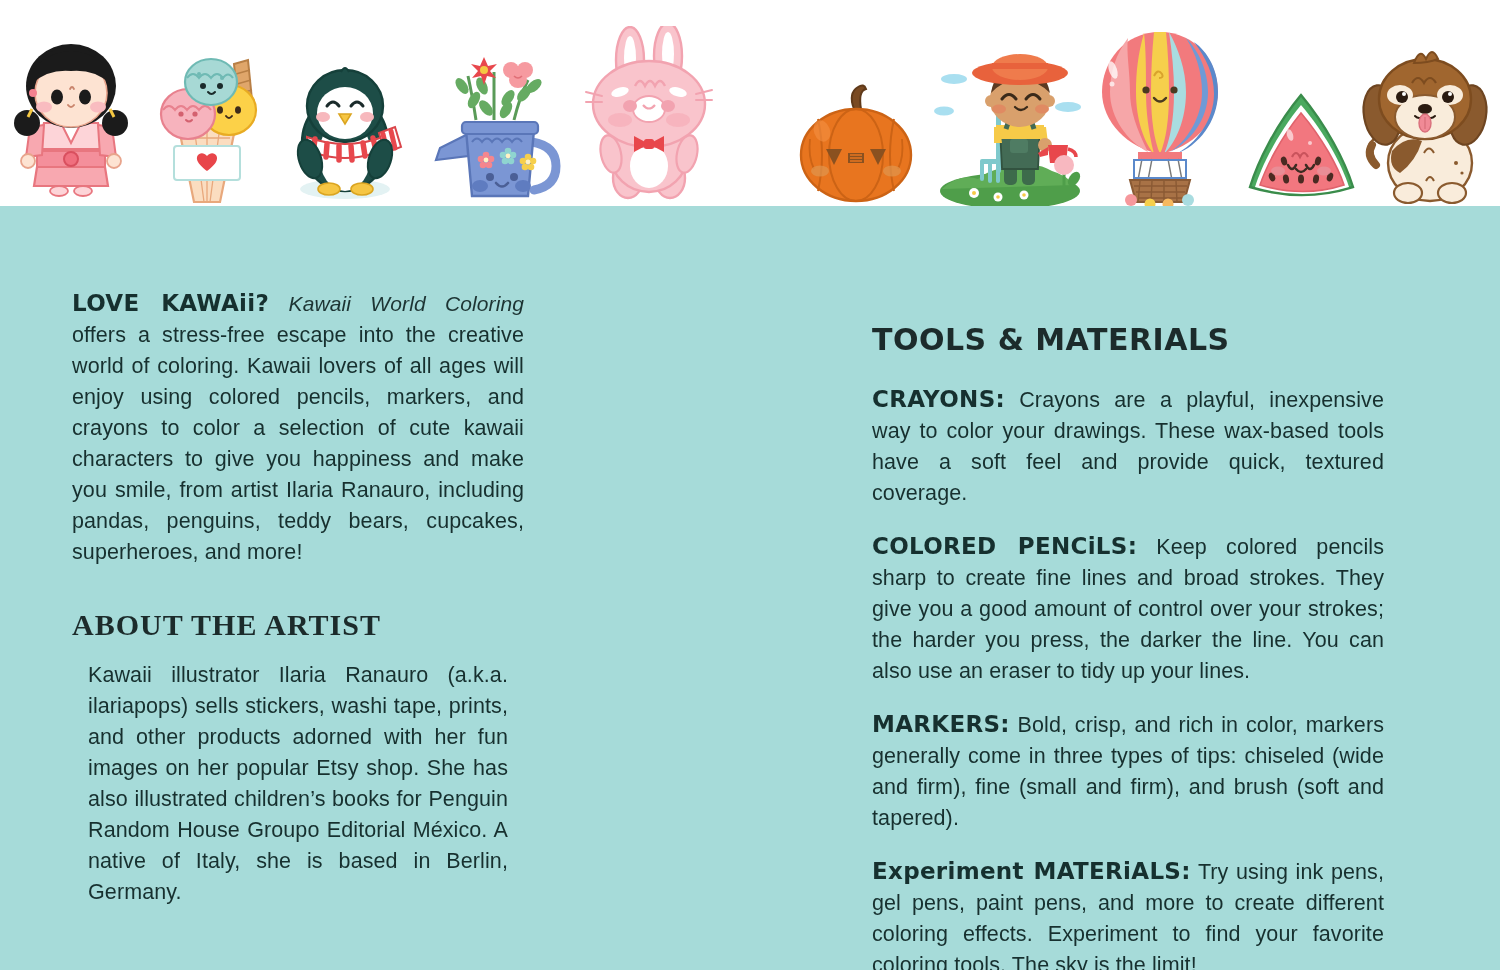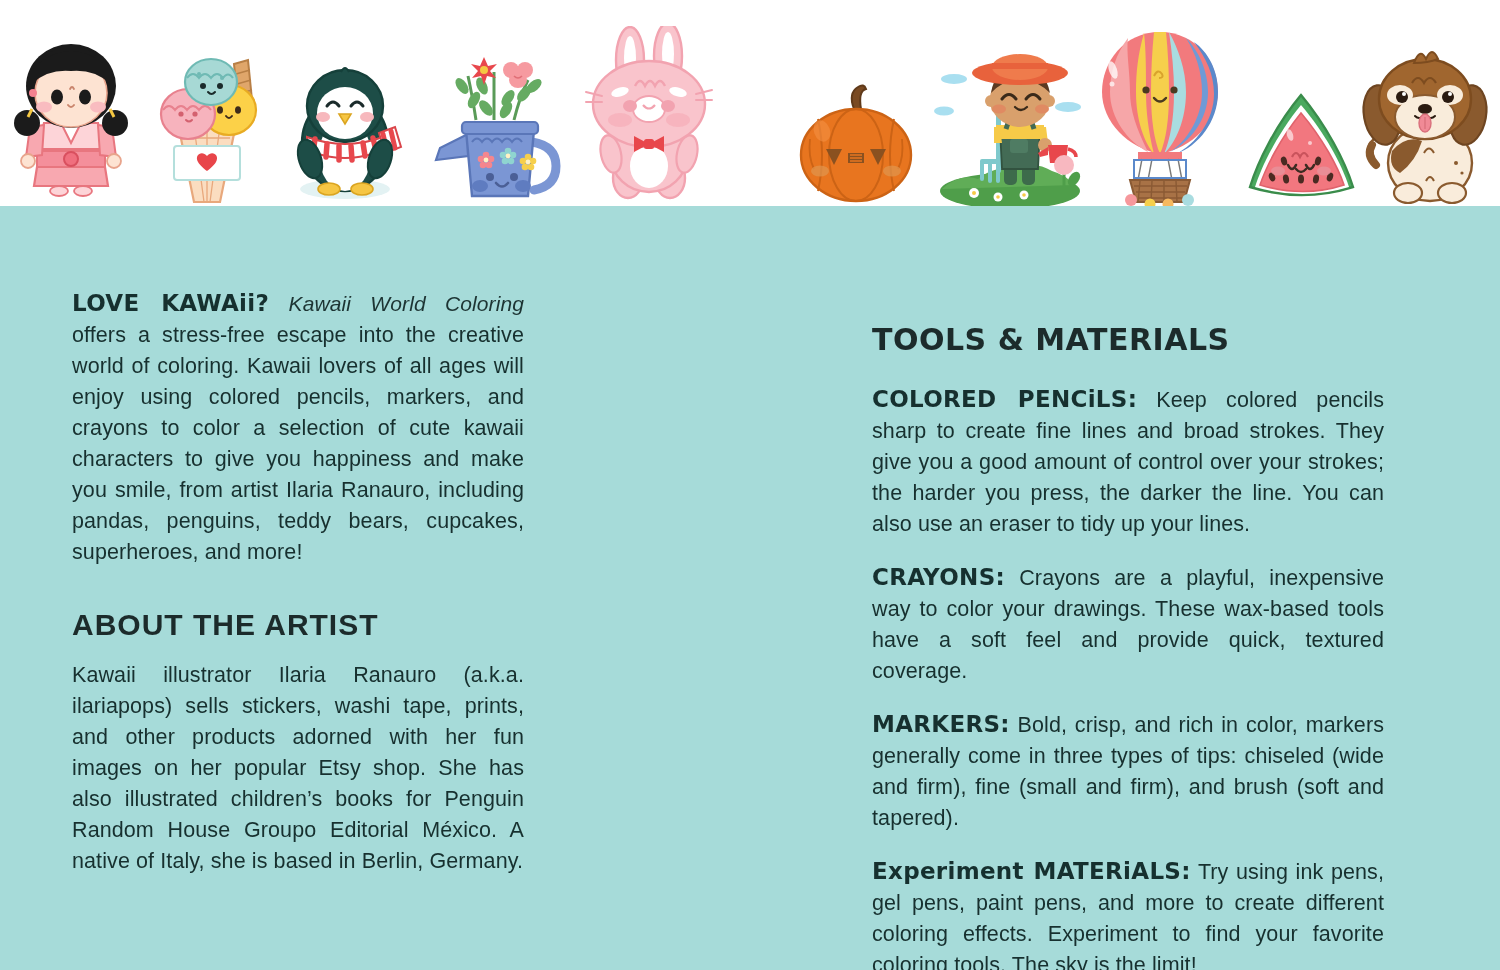--- a/index.html
+++ b/index.html
@@ -87,35 +87,35 @@
     font-style: italic;
     font-size: 21px;
     color: #1d3433;
   }
   .body-text {
     font-family: "Liberation Sans", sans-serif;
     font-size: 21.5px;
     line-height: 31px;
     color: #17302f;
     text-align: justify;
-    margin: 0;
+    margin: 16px;
     letter-spacing: 0.1px;
   }
   .para-block {
     margin: 0 0 22px 0;
   }
   .para-block:last-child {
     margin-bottom: 0;
   }
   .left-para {
     margin: 0;
   }
   .gap-lg { height: 40px; }
   .heading-artist {
-    font-family: Liberation Sans, sans-serif;
+    font-family: Liberation Serif, serif;
     font-weight: bold;
     font-size: 30px;
     letter-spacing: 1px;
     color: #1c2b2b;
     margin: 0 0 18px 0;
   }
 </style>
 </head>
 <body>
 
@@ -561,25 +561,25 @@
         <h2 class="heading-artist">ABOUT THE ARTIST</h2>
 
         <p class="body-text">Kawaii illustrator Ilaria Ranauro (a.k.a. ilariapops) sells stickers, washi tape, prints, and other products adorned with her fun images on her popular Etsy shop. She has also illustrated children’s books for Penguin Random House Groupo Editorial México. A native of Italy, she is based in Berlin, Germany.</p>
       </div>
 
       <div class="col-right">
 
         <h2 class="big-head" style="margin-bottom:28px;">TOOLS &amp; MATERIALS</h2>
 
         <p class="body-text para-block">
+          <span class="inline-head">CRAYONS:</span><span> Crayons are a playful, inexpensive way to color your drawings. These wax-based tools have a soft feel and provide quick, textured coverage.</span>
+        </p>
+
+        <p class="body-text para-block">
           <span class="inline-head">COLORED PENCiLS:</span><span> Keep colored pencils sharp to create fine lines and broad strokes. They give you a good amount of control over your strokes; the harder you press, the darker the line. You can also use an eraser to tidy up your lines.</span>
-        </p>
-
-        <p class="body-text para-block">
-          <span class="inline-head">CRAYONS:</span><span> Crayons are a playful, inexpensive way to color your drawings. These wax-based tools have a soft feel and provide quick, textured coverage.</span>
         </p>
 
         <p class="body-text para-block">
           <span class="inline-head">MARKERS:</span><span> Bold, crisp, and rich in color, markers generally come in three types of tips: chiseled (wide and firm), fine (small and firm), and brush (soft and tapered).</span>
         </p>
 
         <p class="body-text para-block">
           <span class="inline-head">Experiment MATERiALS:</span><span> Try using ink pens, gel pens, paint pens, and more to create different coloring effects. Experiment to find your favorite coloring tools. The sky is the limit!</span>
         </p>
       </div>

